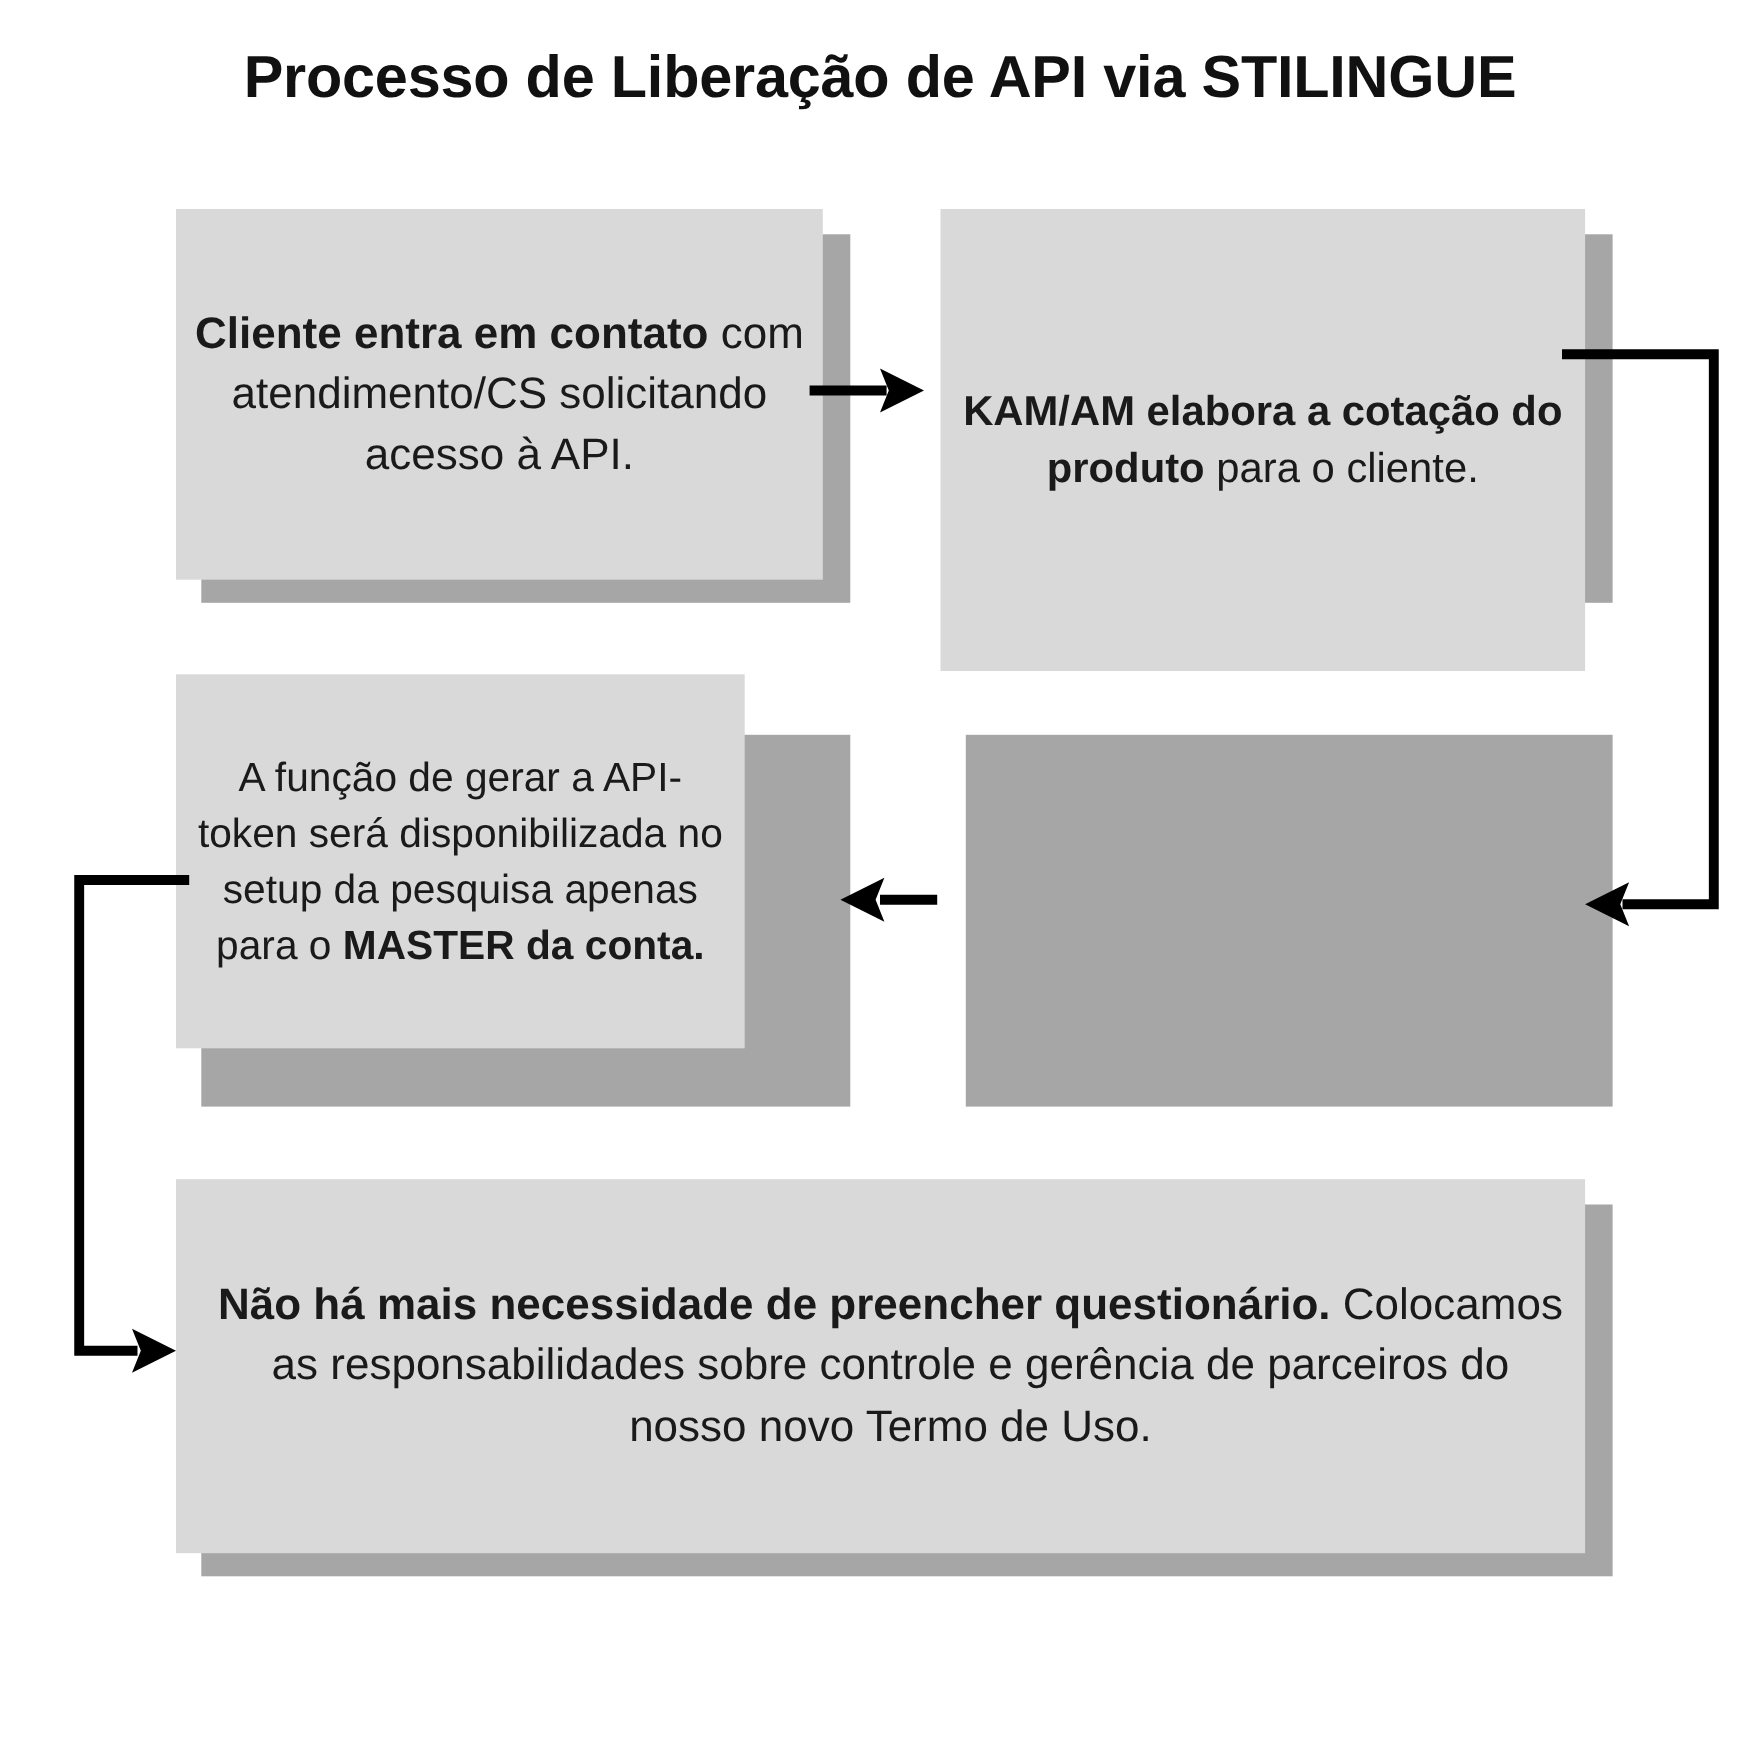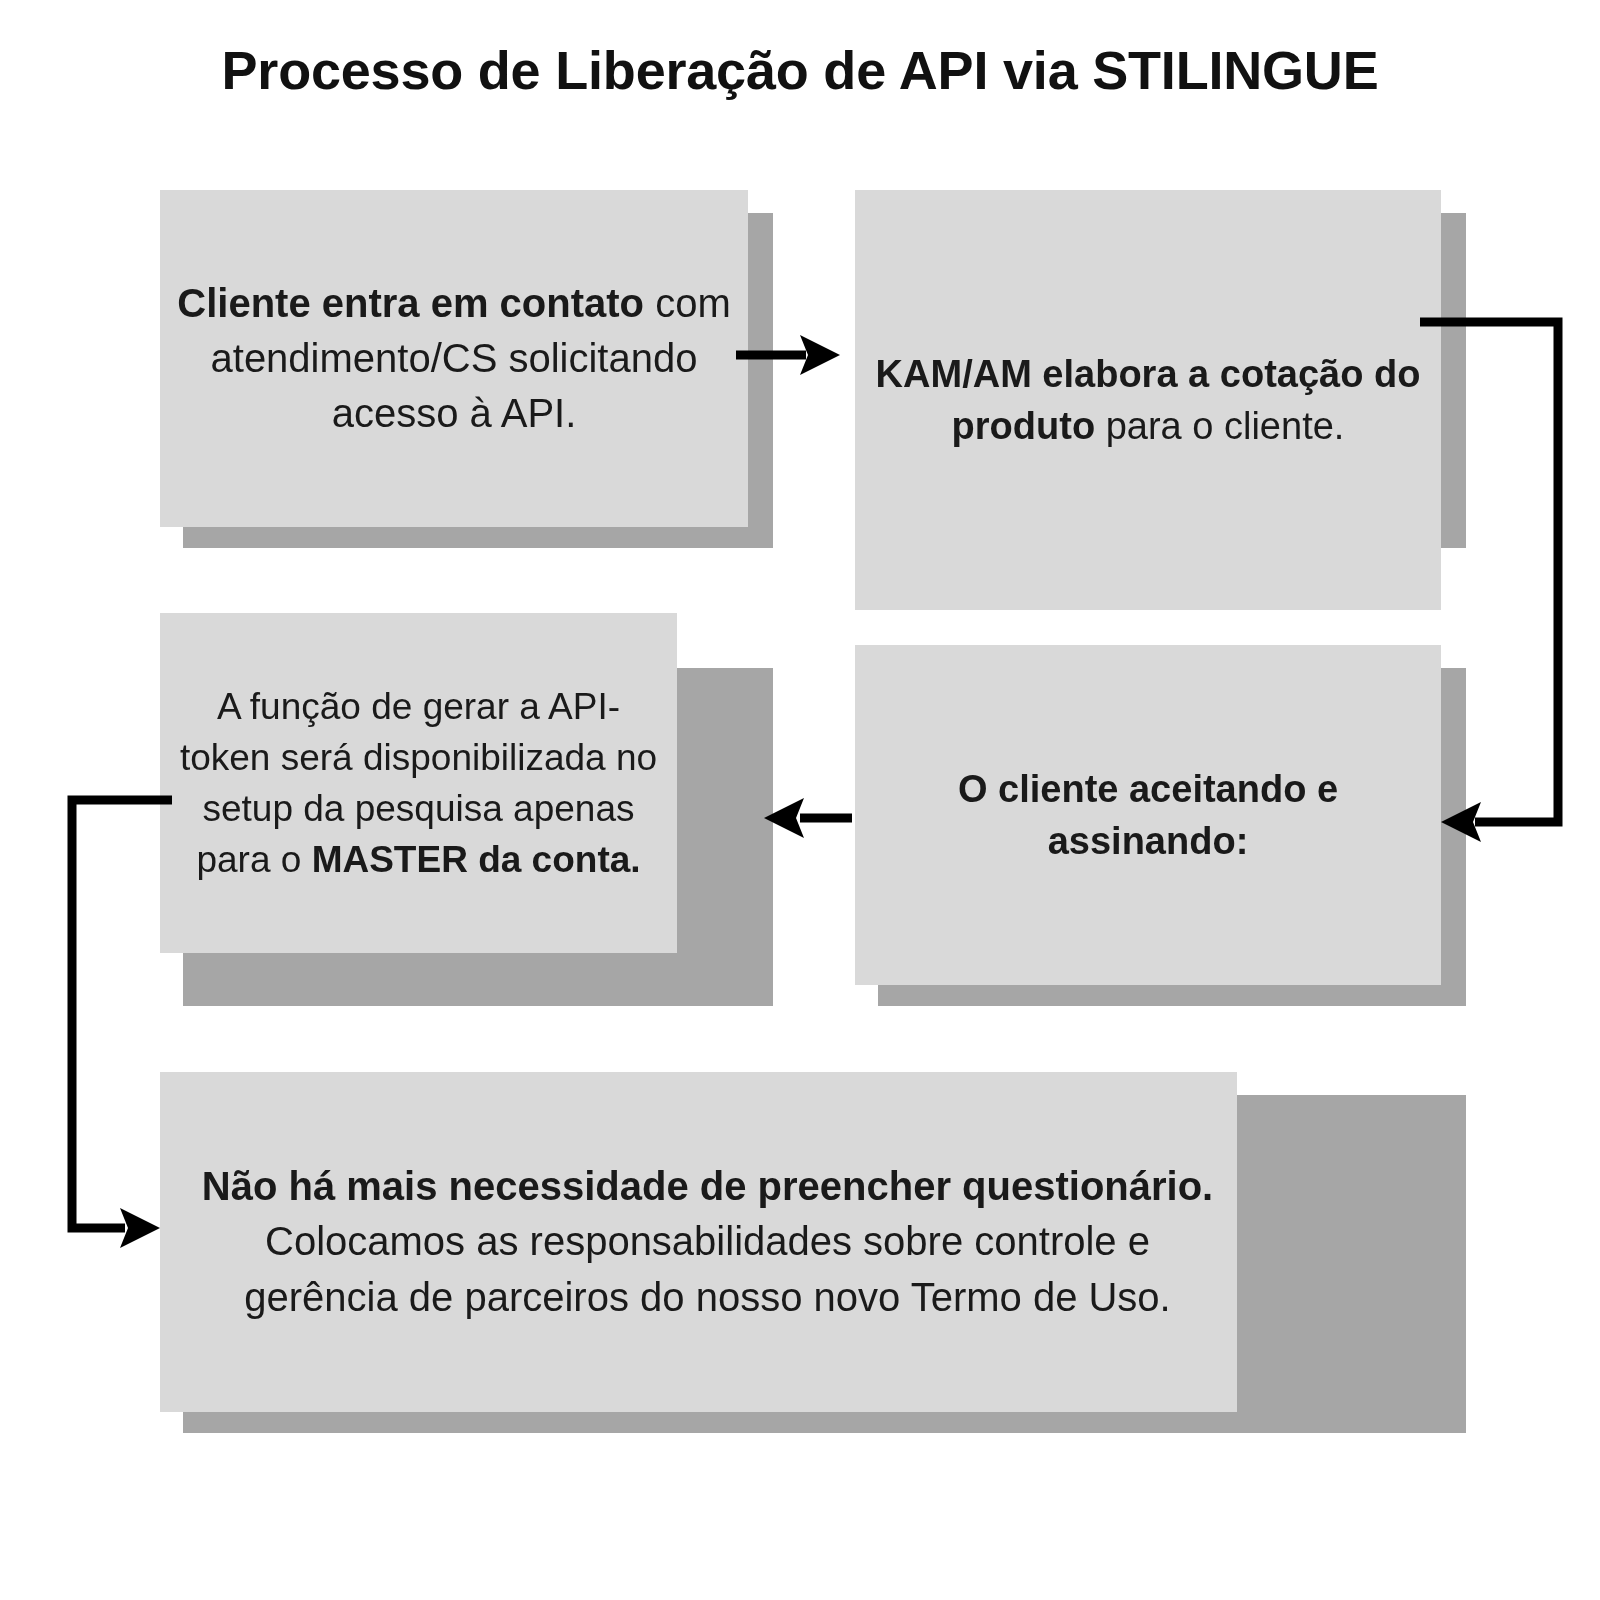--- a/index.html
+++ b/index.html
@@ -64,21 +64,21 @@
   
   #node-3-shadow { left: 183px; top: 668px; width: 590px; height: 338px; }
   #node-3 { left: 160px; top: 613px; width: 517px; height: 340px; font-size: 37px; }
 
   
   #node-4-shadow { left: 878px; top: 668px; width: 588px; height: 338px; }
   #node-4 { left: 855px; top: 645px; width: 586px; height: 340px; font-size: 38px; }
 
   
   #node-5-shadow { left: 183px; top: 1095px; width: 1283px; height: 338px; }
-  #node-5 { left: 160px; top: 1072px; width: 1077px; height: 340px; font-size: 40px; padding-left: 32px; }
+  #node-5 { left: 160px; top: 1072px; width: 1281px; height: 340px; font-size: 40px; padding-left: 32px; }
 
   
   .conn {
     position: absolute;
     z-index: 3;
     overflow: visible;
   }
   .conn svg { display: block; overflow: visible; }
 </style>
 </head>
@@ -103,25 +103,20 @@
   </div>
 
   <div class="shadow" id="node-3-shadow"></div>
   <div class="node" id="node-3">
     <div class="inner">
       <span>A função de gerar a API-token será disponibilizada no setup da pesquisa apenas para o </span><b>MASTER da conta.</b>
     </div>
   </div>
 
   <div class="shadow" id="node-4-shadow"></div>
-  <div class="node" id="node-4">
-    <div class="inner">
-      <b>O cliente aceitando e assinando:</b><span></span>
-    </div>
-  </div>
 
   <div class="shadow" id="node-5-shadow"></div>
   <div class="node" id="node-5">
     <div class="inner">
       <b>Não há mais necessidade de preencher questionário.</b><span> Colocamos as responsabilidades sobre controle e gerência de parceiros do nosso novo Termo de Uso.</span>
     </div>
   </div>
 
   <div class="conn" style="left:0;top:0;width:1600px;height:1600px;">
     <svg width="1600" height="1600" viewBox="0 0 1600 1600">

